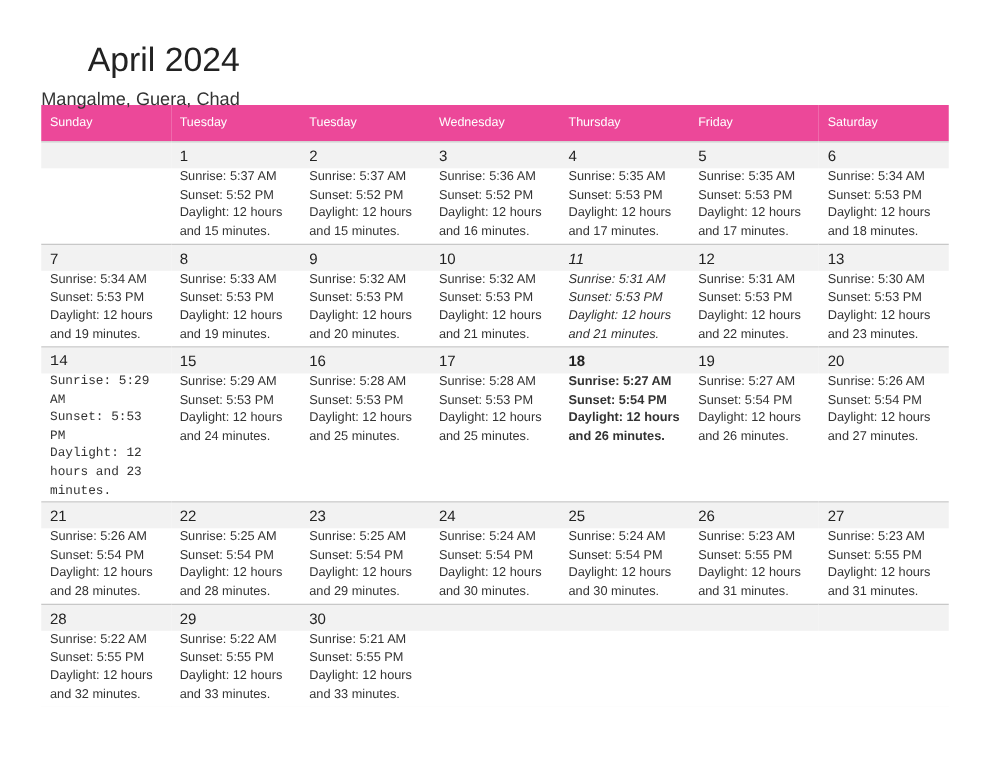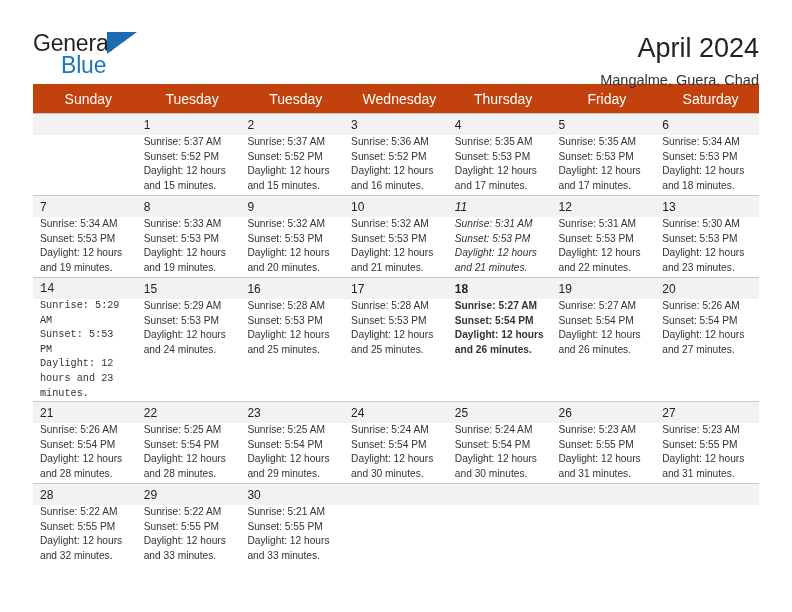--- a/index.html
+++ b/index.html
@@ -83,25 +83,25 @@
   }
 
   
   .calendar {
     margin-top: 12px;
     width: 726px;
     border-collapse: collapse;
     table-layout: fixed;
   }
   .calendar th {
-    background: #c2410c;
+    background: #ec4899;
     color: #ffffff;
-    font-size: 14px;
+    font-size: 10px;
     font-weight: normal;
-    text-align: center;
+    text-align: left;
     padding: 5px 0 5px 7px;
     height: 19px;
     border: none;
   }
   .calendar td {
     vertical-align: top;
     width: 103.7px;
     height: 82px;
     border: none;
     padding: 0;
@@ -129,25 +129,20 @@
     border-top: 1px solid #c8c8c8;
   }
 </style>
 </head>
 <body>
 
 <div class="page">
 
   <div class="header">
 
-    <div class="logo">
-      <span class="logo-general">General</span>
-      <span class="logo-triangle"></span>
-      <span class="logo-blue">Blue</span>
-    </div>
 
     <div class="title-block">
       <div class="cal-title">April 2024</div>
       <div class="cal-subtitle">Mangalme, Guera, Chad</div>
     </div>
 
   </div>
 
   <table class="calendar">
     <thead>

